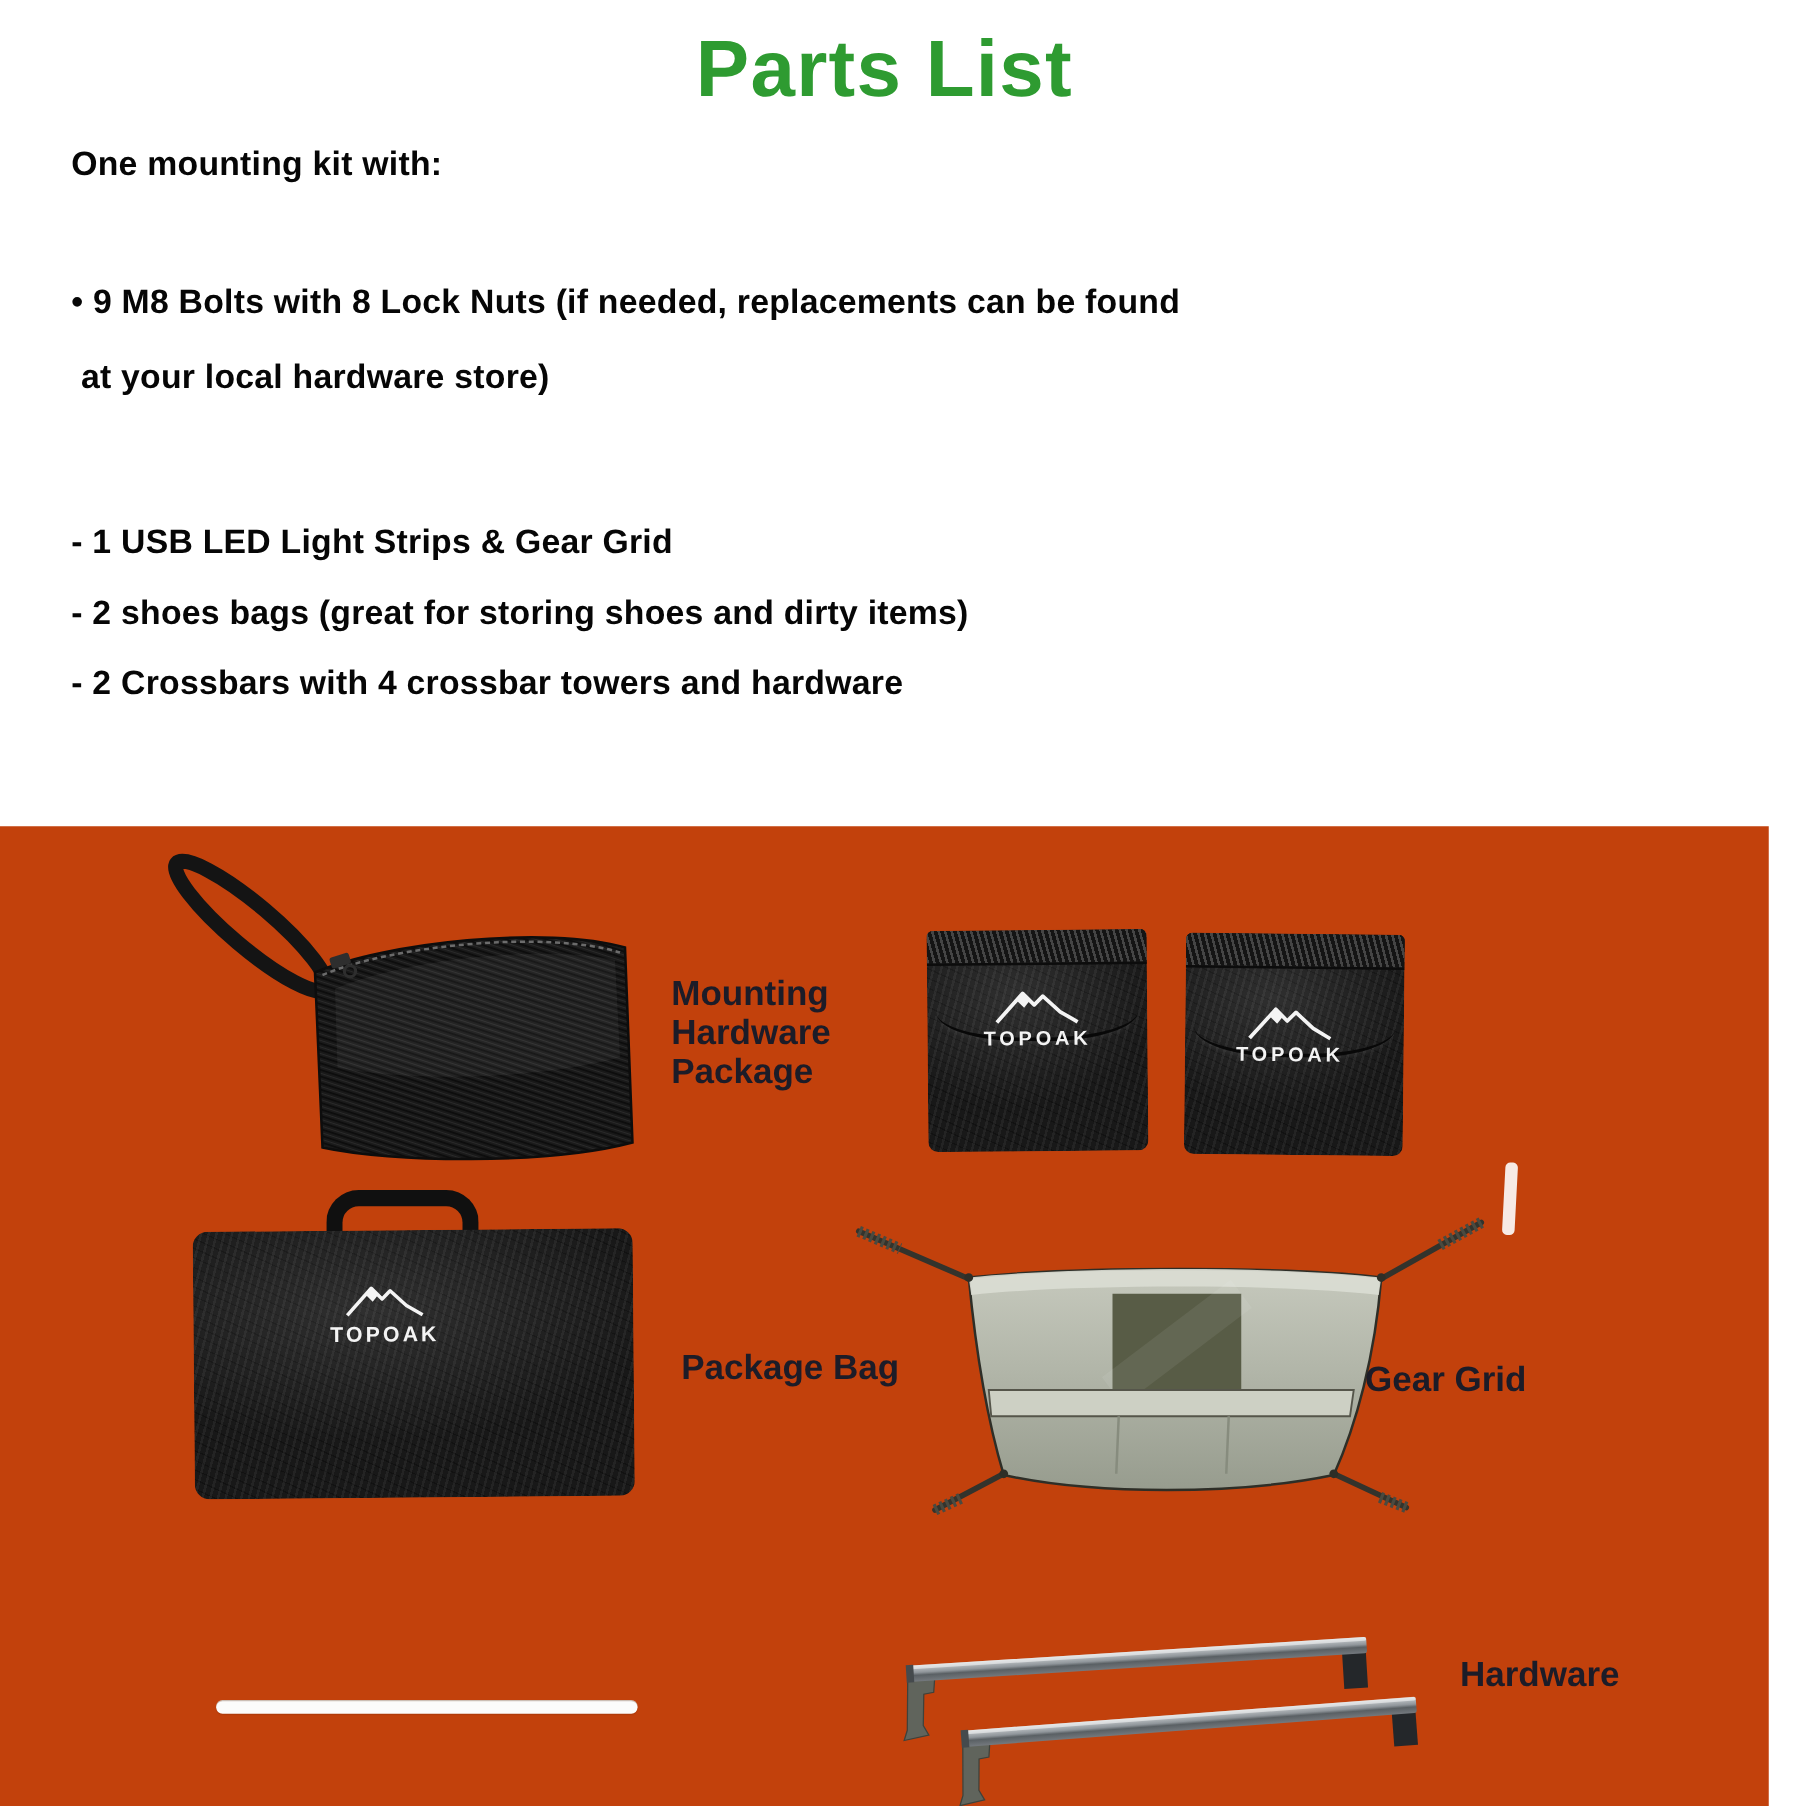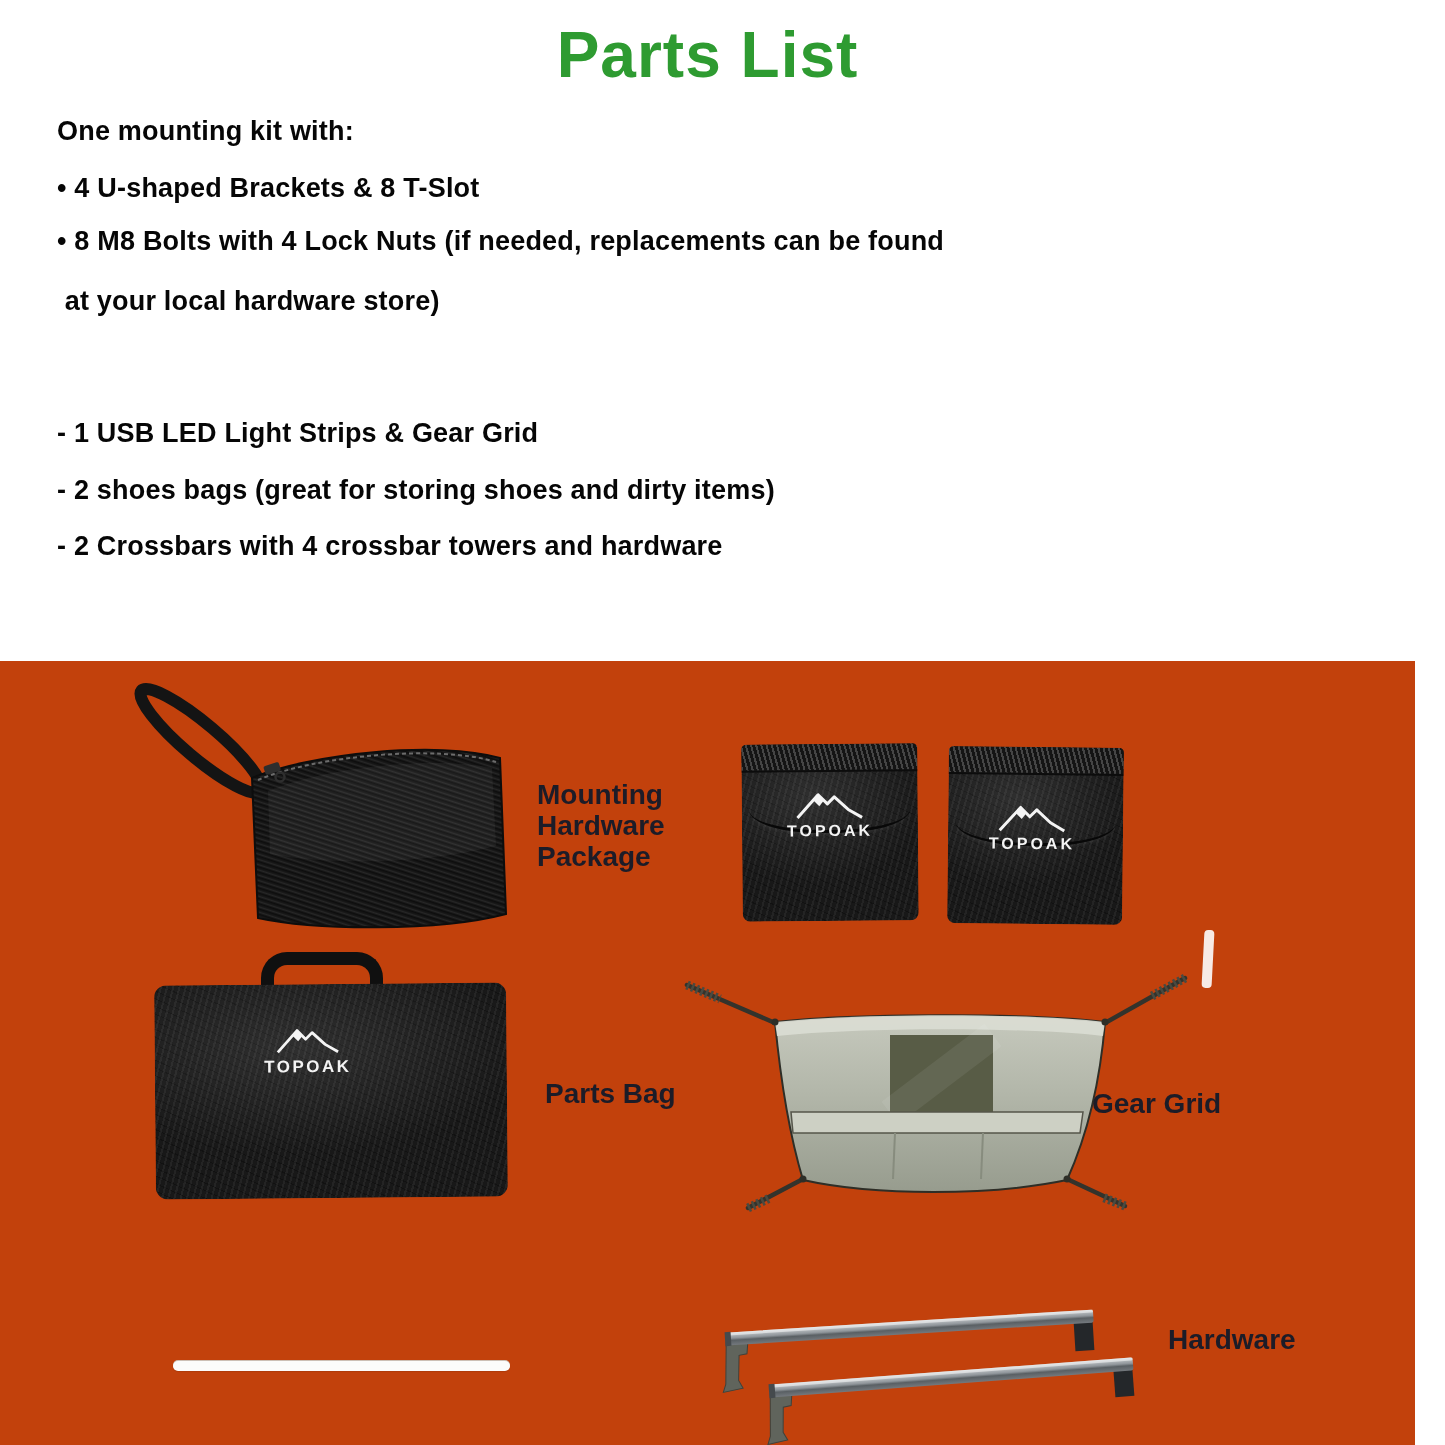--- a/index.html
+++ b/index.html
@@ -46,22 +46,21 @@
   svg{position:absolute;overflow:visible;}
 </style>
 </head>
 <body>
 
 <div id="screen">
 
   <div class="page-title">Parts List</div>
 
   <div class="tline" style="top:116px">One mounting kit with:</div>
-  <div class="tline" style="top:173px">• 4 U-shaped Brackets &amp; 8 T-Slot</div>
-  <div class="tline" style="top:226px">• 8 M8 Bolts with 4 Lock Nuts (if needed, replacements can be found</div>
+  <div class="tline" style="top:226px">• 9 M8 Bolts with 8 Lock Nuts (if needed, replacements can be found</div>
   <div class="tline" style="top:286px"> at your local hardware store)</div>
   <div class="tline" style="top:418px">- 1 USB LED Light Strips &amp; Gear Grid</div>
   <div class="tline" style="top:475px">- 2 shoes bags (great for storing shoes and dirty items)</div>
   <div class="tline" style="top:531px">- 2 Crossbars with 4 crossbar towers and hardware</div>
 
   <div class="gray-section">
 
     <svg style="left:118px;top:5px;width:400px;height:270px" viewBox="0 0 400 270">
       <defs>
         <pattern id="weave" width="7" height="5" patternUnits="userSpaceOnUse" patternTransform="rotate(18)">
@@ -109,21 +108,21 @@
     <div class="ladder-body fabric">
       <div class="logo" style="top:42px;left:43.5%">
         <svg style="position:static" width="66" height="28" viewBox="0 0 60 26">
           <path d="M2,24 L20,4 L28,12 L34,6 L46,17 L58,24" fill="none" stroke="#f4f4f4" stroke-width="2.6" stroke-linejoin="round"></path>
           <path d="M16,9 l4,-5 l5,5 l-4,5 z" fill="#f4f4f4"></path>
         </svg>
         <span class="brand">TOPOAK</span>
       </div>
     </div>
   </div>
-  <div class="part-label nowrap" style="left:545px;top:1078px">Parts Bag</div>
+  <div class="part-label nowrap" style="left:545px;top:1078px">Package Bag</div>
 
   <div class="artifact"></div>
   <svg style="left:660px;top:955px;width:540px;height:270px" viewBox="0 0 540 270">
     <defs>
       <linearGradient id="gg" x1="0" y1="0" x2="0" y2="1">
         <stop offset="0" stop-color="#c6c9bd"></stop>
         <stop offset="0.45" stop-color="#b2b6a9"></stop>
         <stop offset="1" stop-color="#979c8e"></stop>
       </linearGradient>
     </defs>

